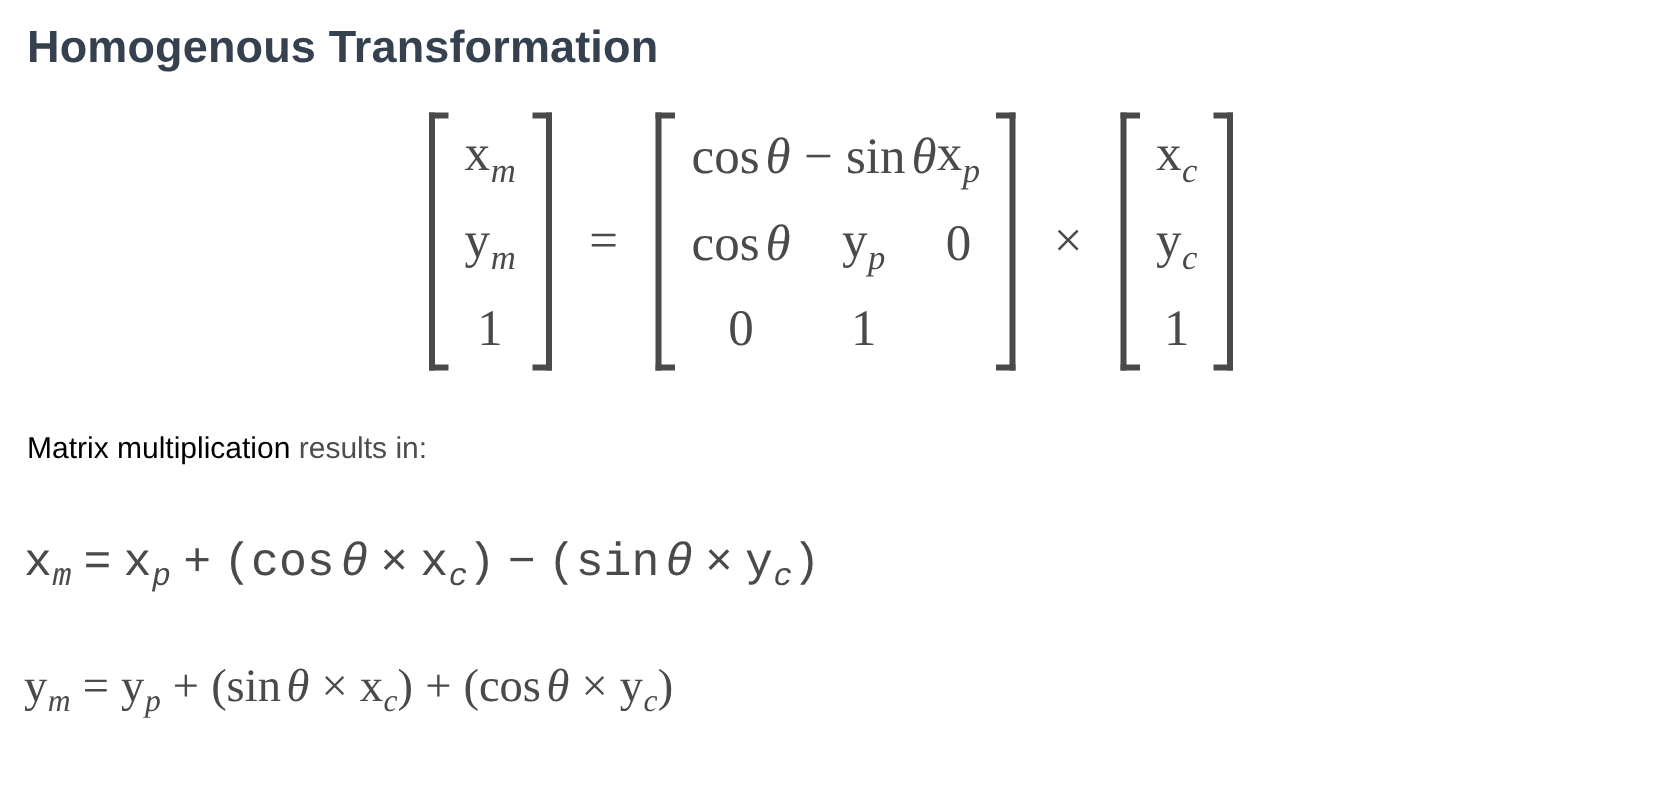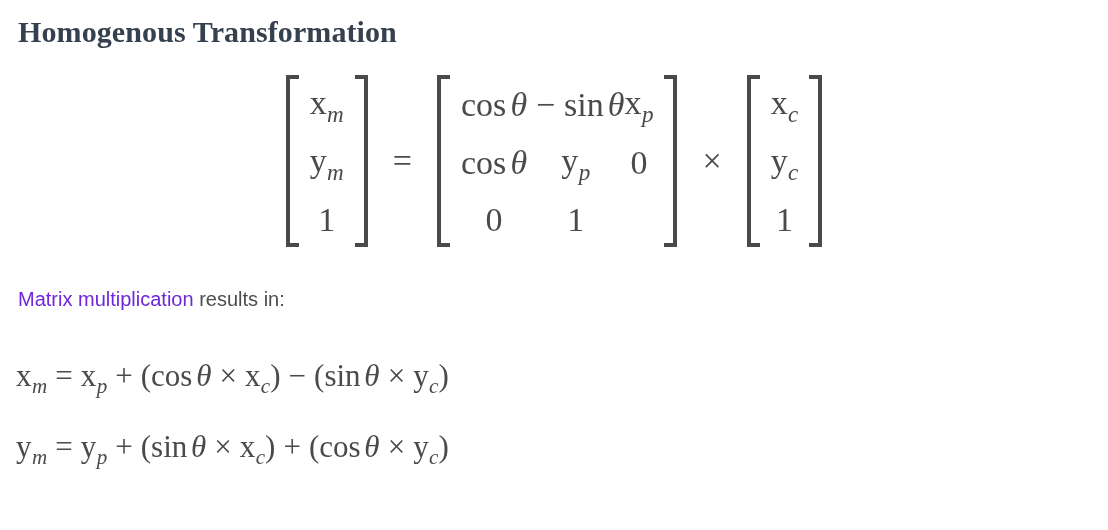--- a/index.html
+++ b/index.html
@@ -17,21 +17,20 @@
 
   
   .page-title {
     color: #35414e;
     font-size: 30px;
     font-weight: 600;
     letter-spacing: 0.1px;
     margin: 0;
     padding: 14px 0 0 18px;
     line-height: 1.2;
-    font-family: Liberation Serif, serif;
   }
 
   
   .math {
     font-family: "Liberation Serif", "DejaVu Serif", serif;
     color: #4a4a4a;
   }
   .mi-up {            
     font-style: normal;
   }
@@ -119,35 +118,35 @@
   }
 
   
   .lead-line {
     font-size: 20px;
     color: #4d4d4d;
     padding: 8px 0 0 18px;
     line-height: 1.5;
   }
   .lead-line a {
-    color: #6d28d9;
+    color: #000000;
     text-decoration: none;
     cursor: pointer;
     margin-top: 38px;
   }
 
   
   .result-eq {
     font-size: 31px;
     padding-left: 16px;
     white-space: nowrap;
     line-height: 1.05;
   }
-  .result-eq.first  { margin-top: 46px; }
-  .result-eq.second { margin-top: 34px; }
+  .result-eq.first  { margin-top: 46px; font-family: Liberation Mono, monospace; }
+  .result-eq.second { margin-top: 45px; }
   .paren {
     font-style: normal;
   }
 </style>
 </head>
 <body>
 
 <h1 class="page-title">Homogenous Transformation</h1>
 
 <div class="display-eq math">

